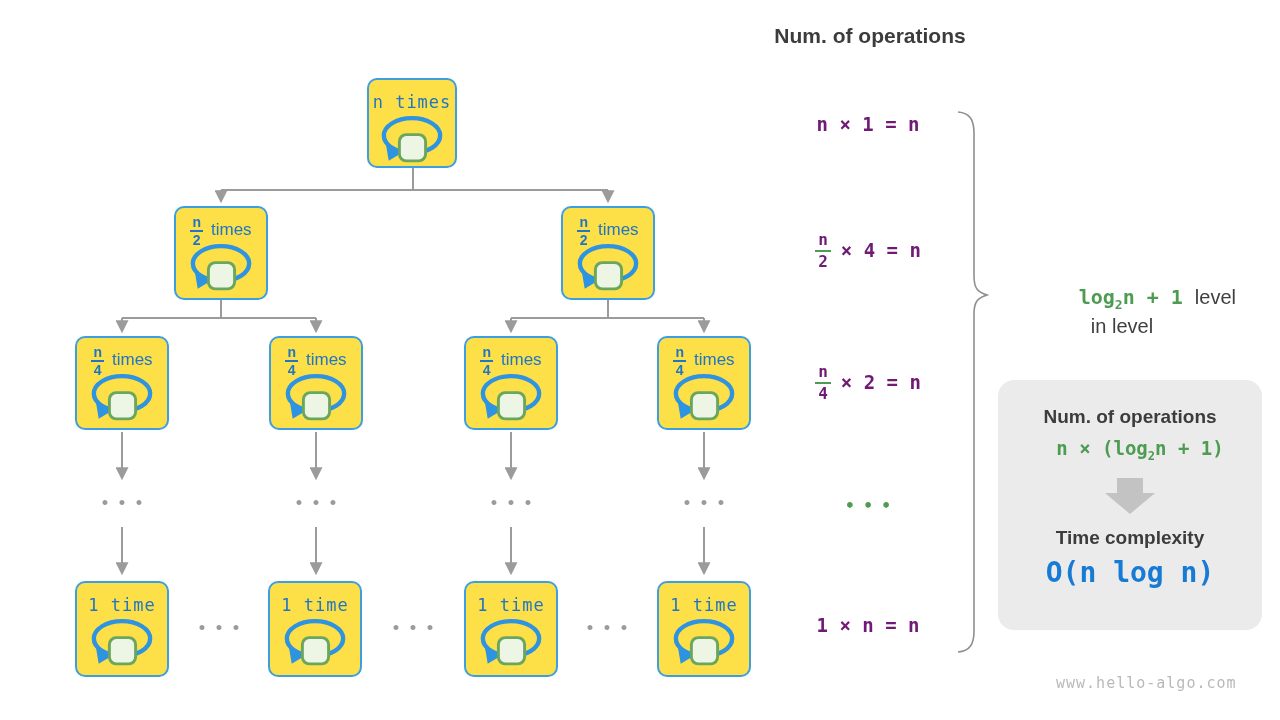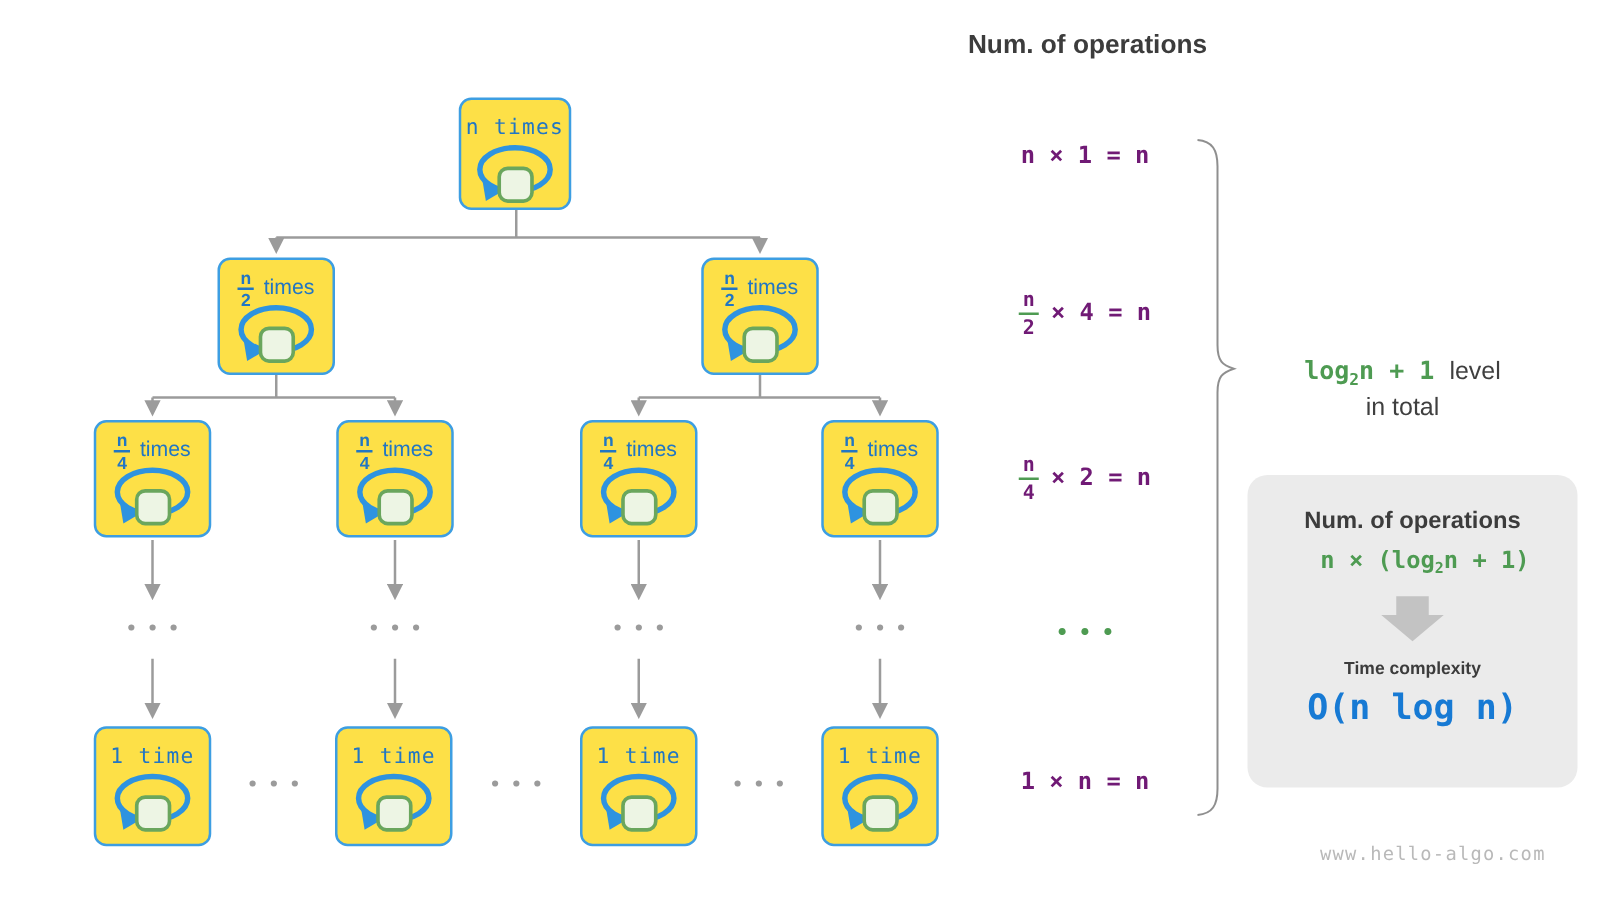--- a/index.html
+++ b/index.html
@@ -45,21 +45,21 @@
     display:flex; align-items:center; justify-content:center; gap:10px;
     color:#701a75; font-family:"DejaVu Sans Mono", monospace;
     font-weight:bold; font-size:19px;
   }
   .gfrac { display:inline-flex; flex-direction:column; align-items:center; line-height:1; }
   .gfrac .num { border-bottom:2.5px solid #4e9b52; padding:0 3px 2px 3px; }
   .gfrac .num, .gfrac .den { font-size:16px; font-weight:bold; padding-top:2px; }
 
   
   .levels-label { position:absolute; left:1008px; top:283px; width:228px; text-align:center; }
-  .levels-line1 { display:flex; align-items:baseline; justify-content:center; gap:12px; }
+  .levels-line1 { display:flex; align-items:baseline; justify-content:flex-end; gap:12px; }
   .levels-math { color:#4e9b52; font-family:"DejaVu Sans Mono", monospace; font-weight:bold; font-size:20px; }
   .levels-math sub { font-size:13px; }
   .levels-text { color:#3f3f3f; font-size:20px; line-height:28px; }
 
   
   .summary-box {
     position:absolute; left:998px; top:380px; width:264px; height:250px;
     background:#ebebeb; border-radius:16px; text-align:center; padding-top:26px;
   }
   .box-title { font-weight:bold; font-size:19px; color:#3c3c3c; }
@@ -68,21 +68,21 @@
     font-weight:bold; font-size:19px;padding-left:20px;
   }
   .box-formula sub { font-size:12px; }
   .big-arrow { width:50px; margin:15px auto 0 auto; }
   .big-arrow .stem { width:26px; height:15px; background:#c3c3c3; margin:0 auto; }
   .big-arrow .head {
     width:0; height:0; margin:0 auto;
     border-left:25px solid transparent; border-right:25px solid transparent;
     border-top:21px solid #c3c3c3;
   }
-  .box-subtitle { margin-top:13px; font-weight:bold; font-size:14px; color:#3c3c3c; }
+  .box-subtitle { margin-top:13px; font-weight:bold; font-size:19px; color:#3c3c3c; }
   .box-result {
     margin-top:7px; color:#177ad4; font-family:"DejaVu Sans Mono", monospace;
     font-weight:bold; font-size:28px;
   }
 
   .watermark {
     position:absolute; left:1056px; top:674px; color:#b9b9b9;
     font-family:"DejaVu Sans Mono", monospace; font-size:15px; letter-spacing:1px;
   }
   svg.layer { position:absolute; left:0; top:0; }
@@ -276,21 +276,21 @@
 
   <div class="dots green" style="left:833px;top:498px">•••</div>
 
   <div class="op-row" style="top:612px;height:26px">1 × n = n</div>
 
   <div class="levels-label">
     <div class="levels-line1">
       <span class="levels-math"><span>log</span><sub>2</sub><span>n + 1</span></span>
       <span class="levels-text">level</span>
     </div>
-    <div class="levels-text">in total</div>
+    <div class="levels-text">in level</div>
   </div>
 
   <div class="summary-box">
     <div class="box-title">Num. of operations</div>
     <div class="box-formula"><span>n × (log</span><sub>2</sub><span>n + 1)</span></div>
     <div class="big-arrow">
       <div class="stem"></div>
       <div class="head"></div>
     </div>
     <div class="box-subtitle">Time complexity</div>

